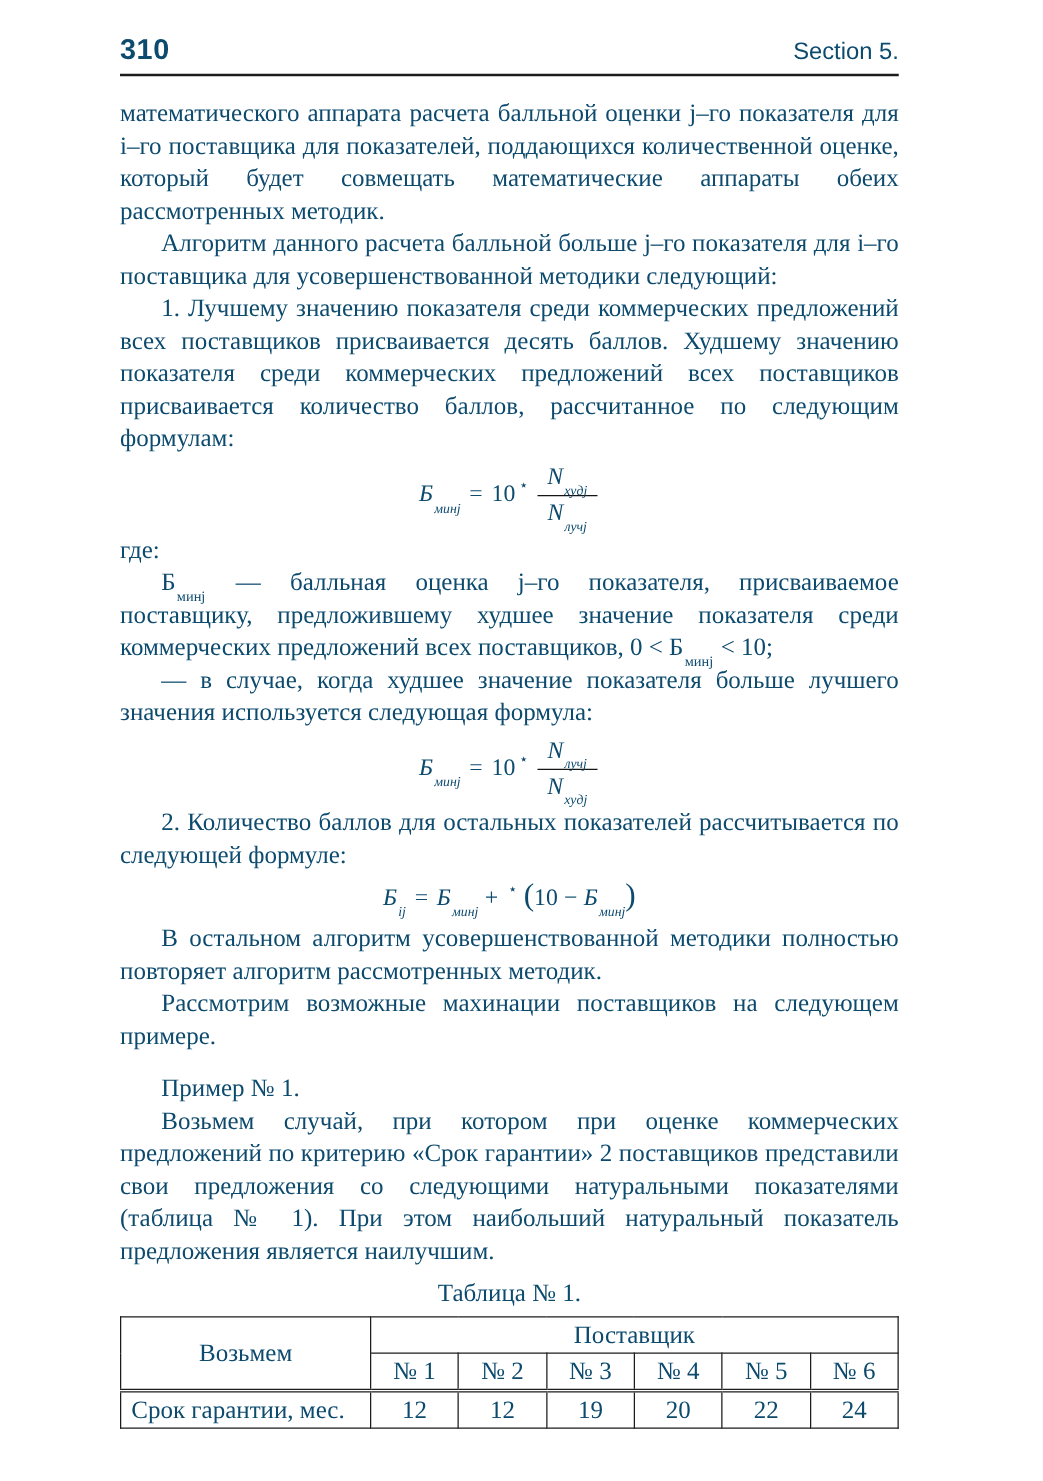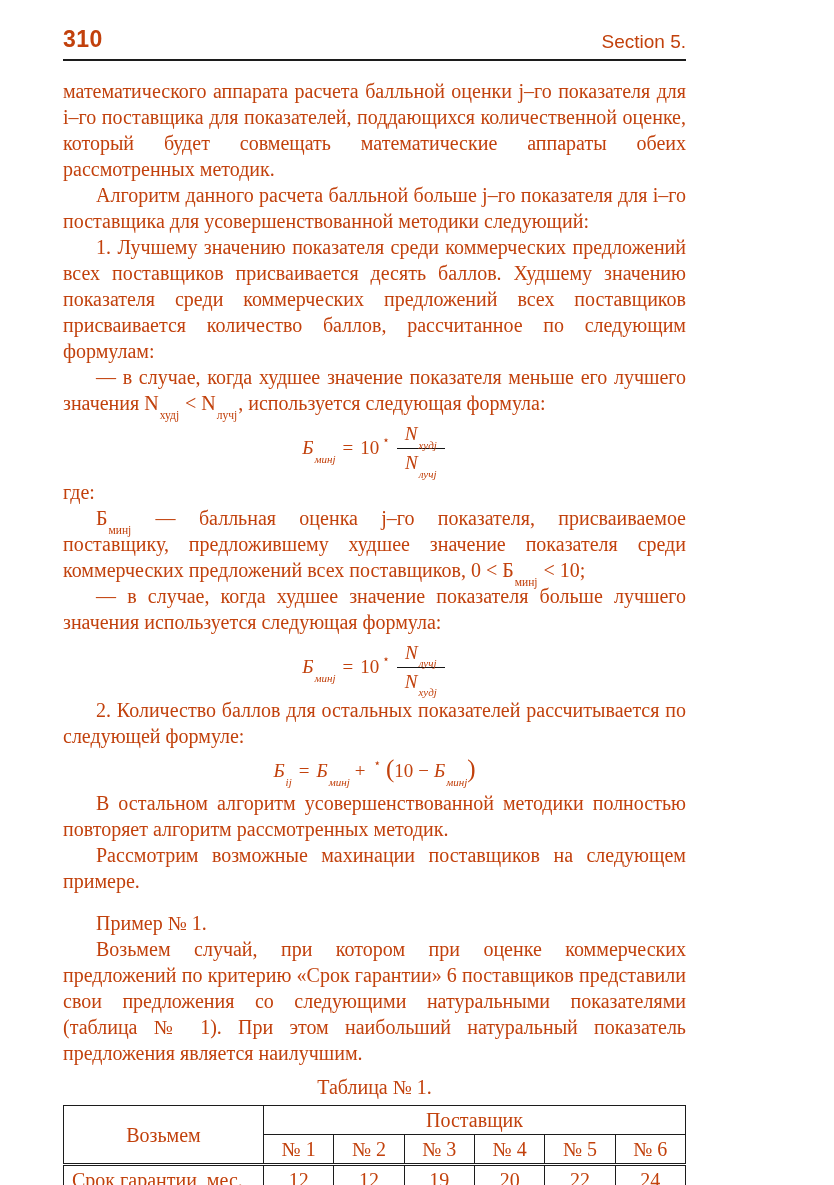--- a/index.html
+++ b/index.html
@@ -2,23 +2,24 @@
 <html><head>
 <meta charset="utf-8">
 <style>
   html,body { margin:0; padding:0; background:#ffffff; }
   .page {
     position:relative;
     width:748px; height:1185px;
     box-sizing:border-box;
     padding:28px 62px 0 63px;
     background:#ffffff;
-    color:#c2410c;
+    color:#0c4a6e;
     font-family:"Liberation Serif", serif;
     overflow:hidden;
+    margin-left:33px;
   }
   
   .hdr {
     display:flex; justify-content:space-between; align-items:flex-end;
     font-family:"Liberation Sans", sans-serif;
   }
   .pagenum { font-size:23px; font-weight:bold; letter-spacing:.5px; line-height:1; }
   .section { font-size:19px; line-height:1; }
   .rule { border:none; border-top:2.5px solid #1c1c1c; margin:8px 0 0 0; }
 
@@ -81,21 +82,20 @@
     <span class="section">Section 5.</span>
   </header>
   <hr class="rule">
 
   <main>
 
     <p class="noindent">математического аппарата расчета балльной оценки j–го показателя для i–го поставщика для показателей, поддающихся количественной оценке, который будет совмещать математические аппараты обеих рассмотренных методик.</p>
     <p>Алгоритм данного расчета балльной больше j–го показателя для i–го поставщика для усовершенствованной методики следующий:</p>
     <p>1. Лучшему значению показателя среди коммерческих предложений всех поставщиков присваивается десять баллов. Худшему значению показателя среди коммерческих предложений всех поставщиков присваивается количество баллов, рассчитанное по следующим формулам:</p>
 
-    <p><span>— в случае, когда худшее значение показателя меньше его лучшего значения </span><span>N</span><sub class="isub">худj</sub><span> &lt; </span><span>N</span><sub class="isub">лучj</sub><span>, используется следующая формула:</span></p>
 
     <div class="formula">
       <span class="fterm"><span>Б</span><sub class="fsub">минj</sub></span>
       <span class="fop">=</span>
       <span class="fterm fup">10</span>
       <span class="fstar">⋆</span>
       <span class="frac">
         <span class="num"><span>N</span><sub class="fsub">худj</sub></span>
         <span class="den"><span>N</span><sub class="fsub">лучj</sub></span>
       </span>
@@ -130,21 +130,21 @@
       <span class="fterm fup">10</span>
       <span class="fpm">−</span>
       <span class="fterm"><span>Б</span><sub class="fsub">минj</sub></span>
       <span class="paren">)</span>
     </div>
 
     <p>В остальном алгоритм усовершенствованной методики полностью повторяет алгоритм рассмотренных методик.</p>
     <p>Рассмотрим возможные махинации поставщиков на следующем примере.</p>
 
     <p class="gap-before">Пример № 1.</p>
-    <p>Возьмем случай, при котором при оценке коммерческих предложений по критерию «Срок гарантии» 6 поставщиков представили свои предложения со следующими натуральными показателями (таблица № 1). При этом наибольший натуральный показатель предложения является наилучшим.</p>
+    <p>Возьмем случай, при котором при оценке коммерческих предложений по критерию «Срок гарантии» 2 поставщиков представили свои предложения со следующими натуральными показателями (таблица № 1). При этом наибольший натуральный показатель предложения является наилучшим.</p>
 
     <p class="tcap">Таблица № 1.</p>
 
     <table class="t1">
       <colgroup>
         <col style="width:200px">
         <col>
           <col>
           <col>
           <col>

